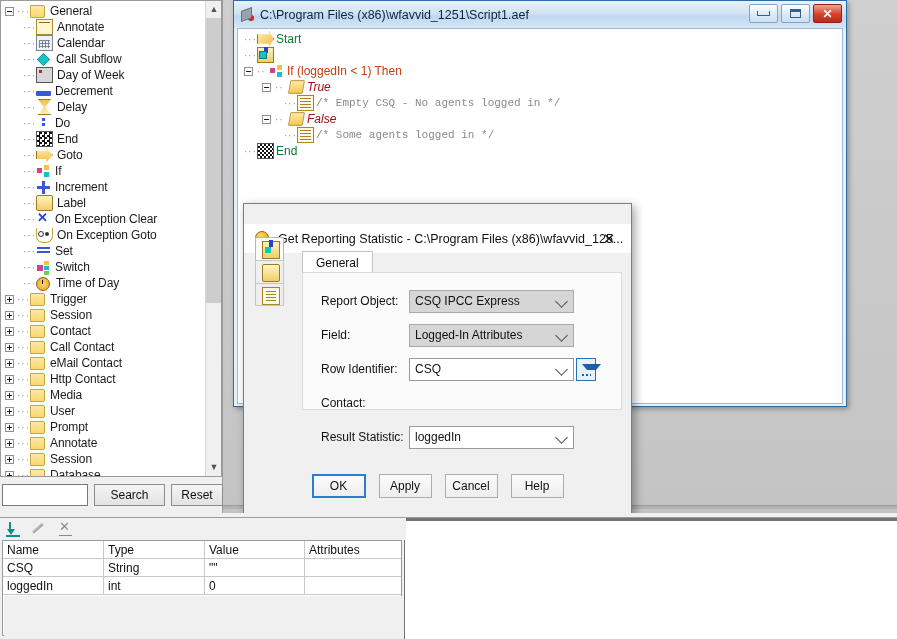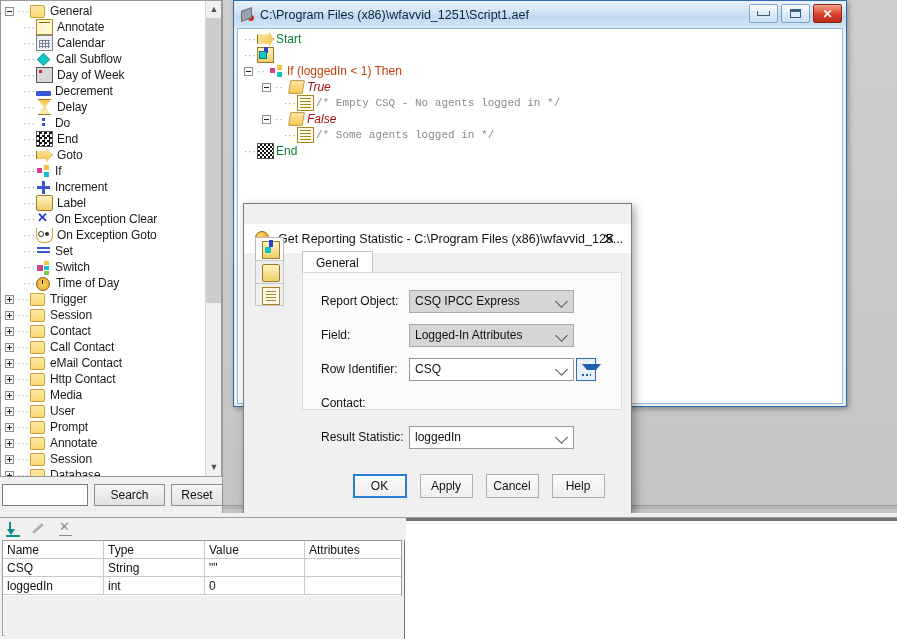--- a/index.html
+++ b/index.html
@@ -258,21 +258,21 @@
   .combo.disabled .chev{border-color:#9b9b9b;}
   #pick-btn{
     width:20px;height:23px;box-sizing:border-box;border:1px solid #2b6fb5;background:#e8f1fa;
     margin-left:2px;position:relative;
   }
   #pick-btn:after{content:"";position:absolute;left:5px;top:5px;width:9px;height:0;
     border-left:5px solid transparent;border-right:5px solid transparent;border-top:6px solid #1f5fa8;}
   #pick-btn:before{content:"";position:absolute;left:5px;bottom:4px;width:9px;height:2px;
     background:repeating-linear-gradient(90deg,#1f5fa8 0 2px,transparent 2px 4px);}
 
-  #dlg-buttons{left:0;bottom:17px;width:100%;display:flex;justify-content:center;gap:13px;margin-left:41px;}
+  #dlg-buttons{left:0;bottom:17px;width:100%;display:flex;justify-content:center;gap:13px;}
   .dbtn{
     width:53px;height:24px;background:linear-gradient(#fbfbfb,#eeeeee);
     border:1px solid #adadad;display:flex;align-items:center;justify-content:center;
     font-size:12px;color:#111;box-sizing:border-box;
   }
   .dbtn.default{border:2px solid #2b7cd3;width:54px;}
 
   
   #varpanel{left:0;top:513px;width:752px;height:126px;background:#ffffff;}
   #var-sep{left:0;top:0;width:897px;height:4px;background:#f0f0f0;border-bottom:1px solid #9c9c9c;}

